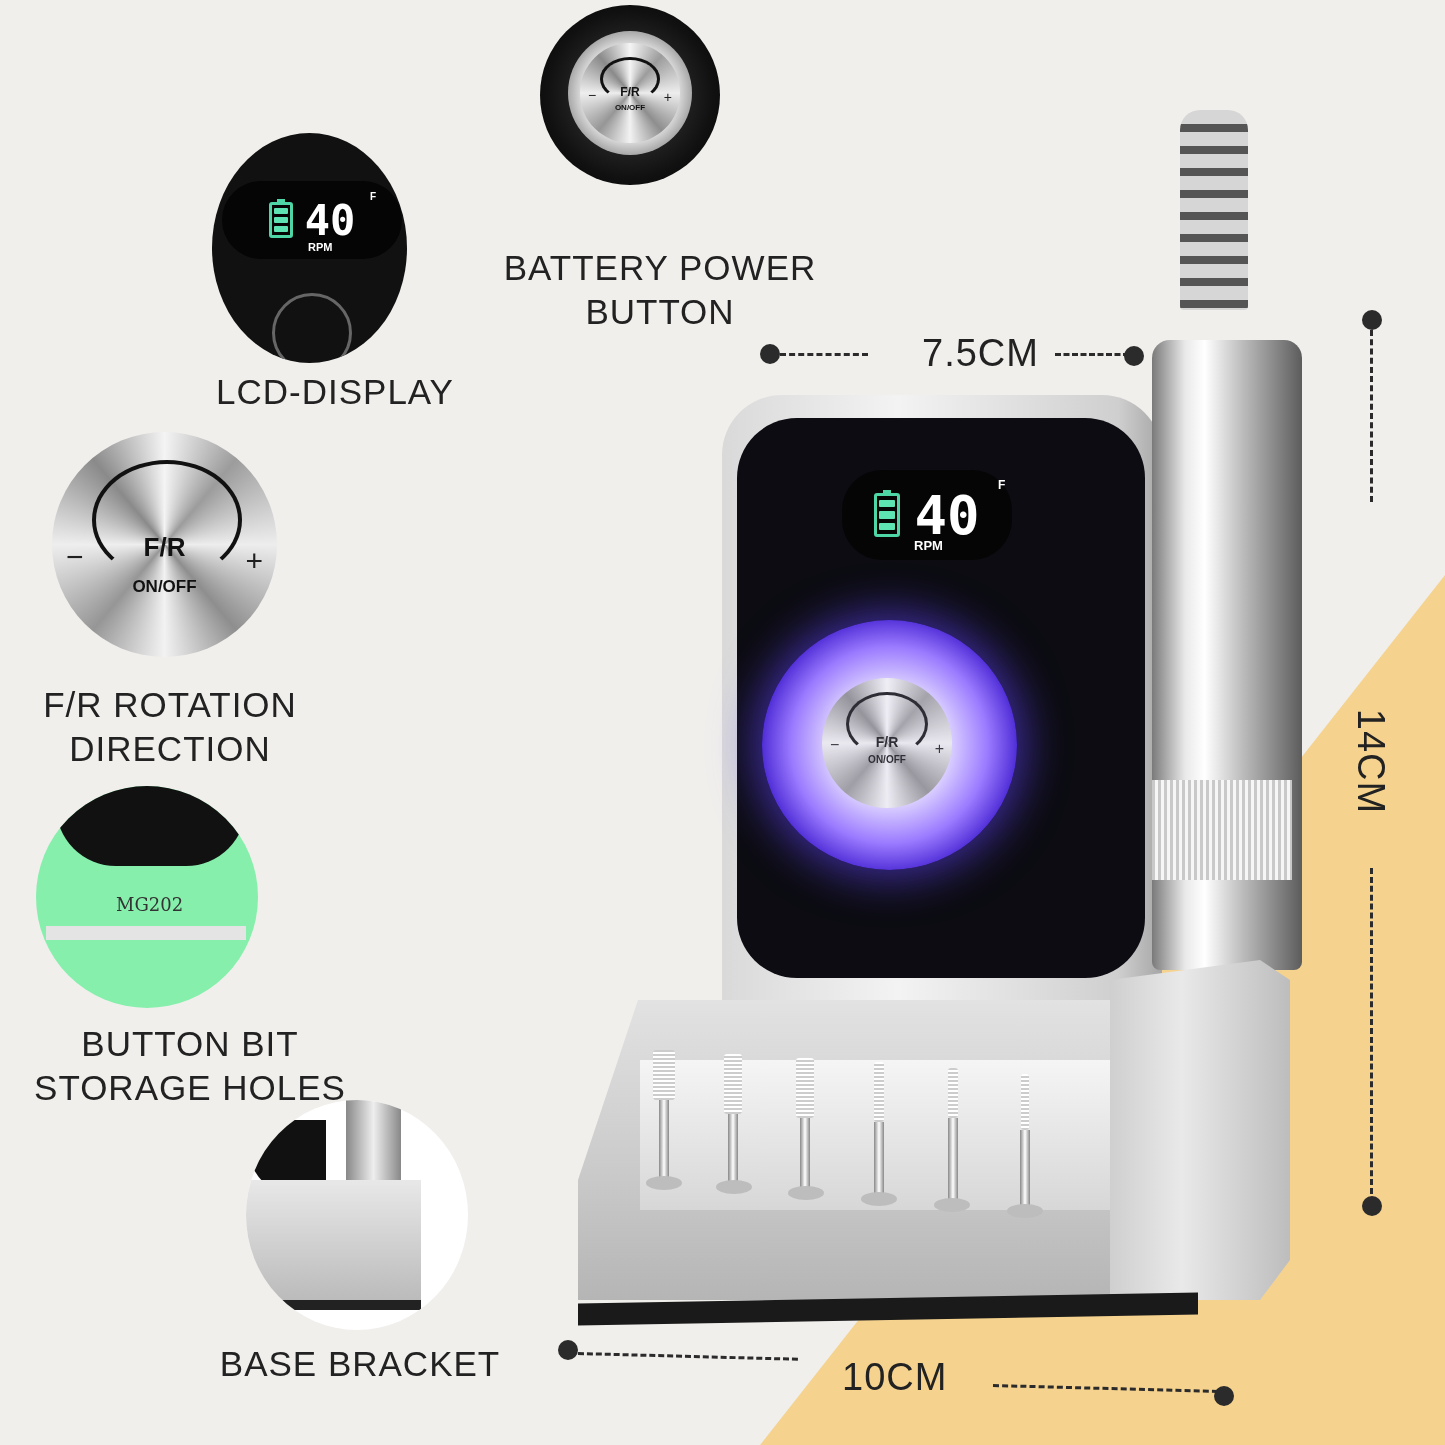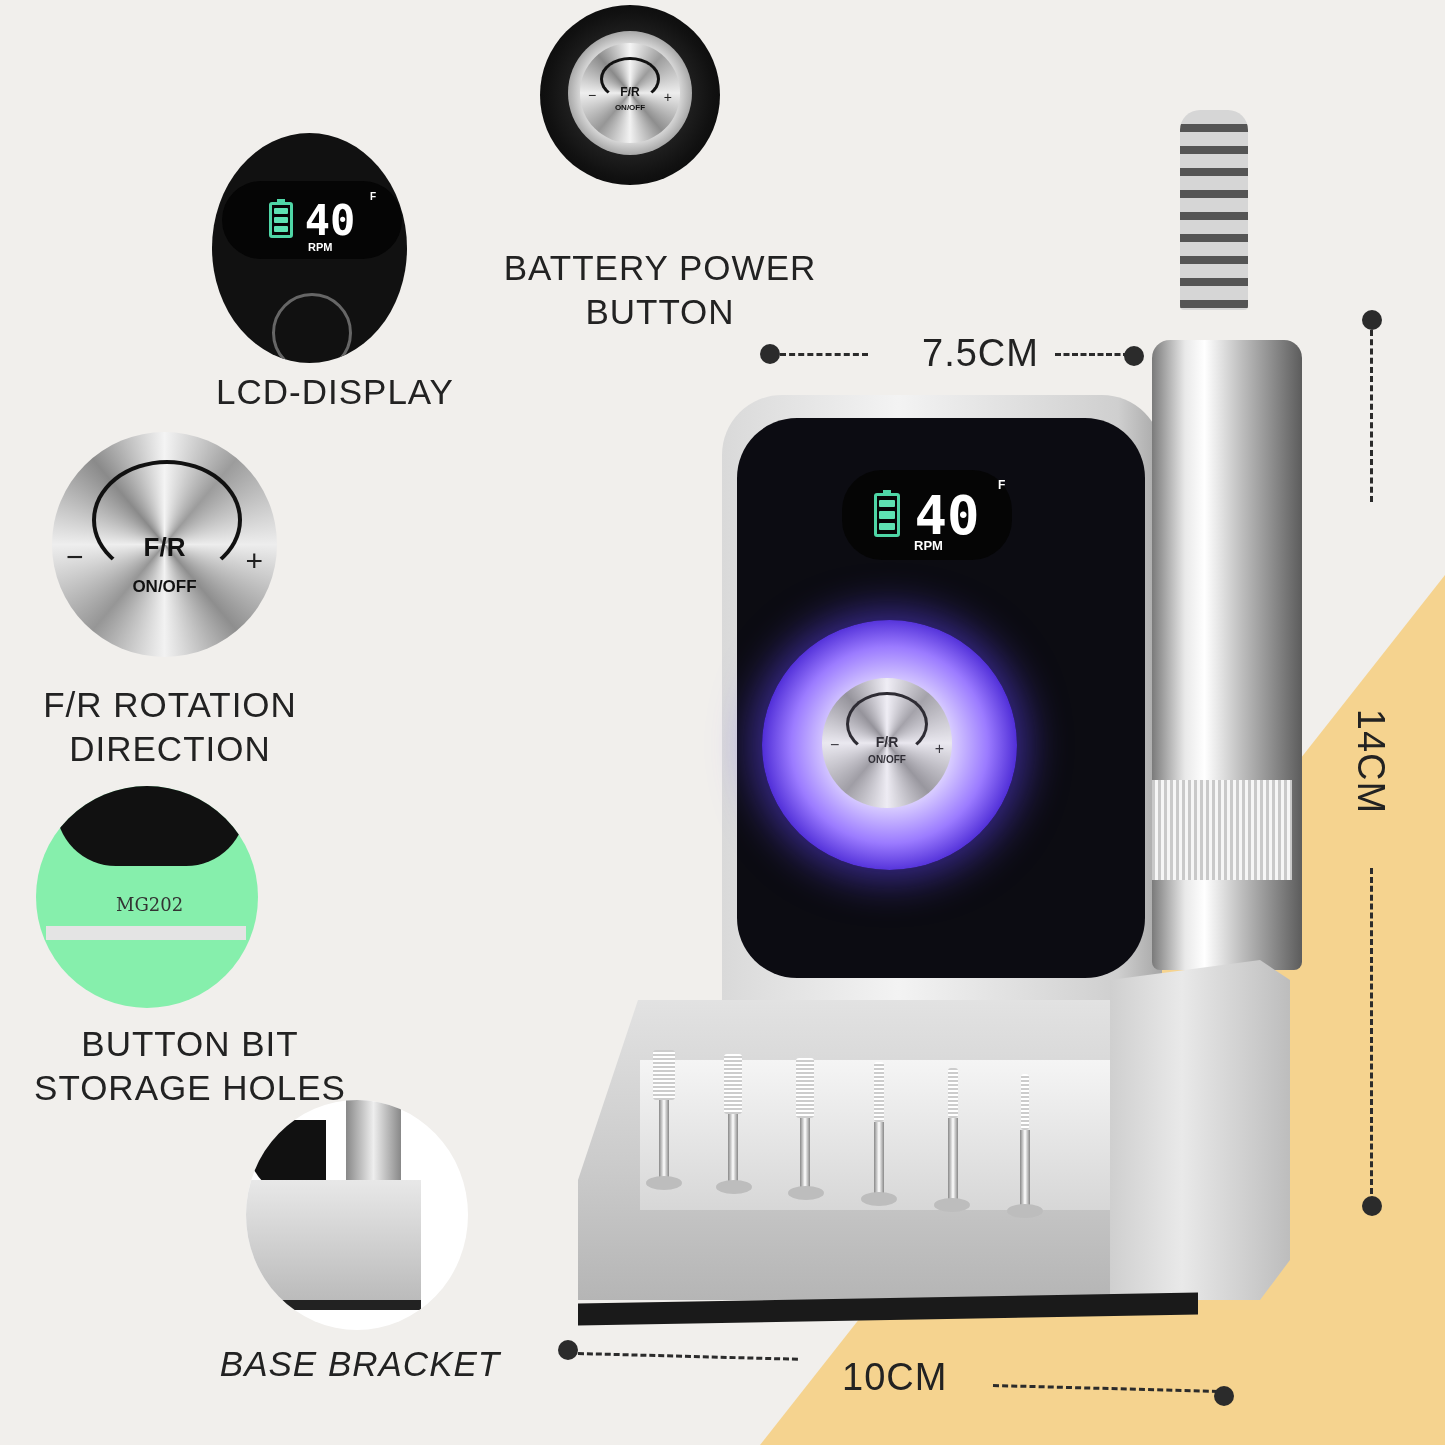--- a/index.html
+++ b/index.html
@@ -176,21 +176,21 @@
 </div>
 <div class="label" style="left:10px;top:1022px;width:360px;">BUTTON BIT
 STORAGE HOLES</div>
 
 <div class="circle base-circle">
   <div class="abs" style="left:0;top:20px;width:80px;height:80px;background:#111;border-radius:0 0 0 60px;"></div>
   <div class="abs" style="left:100px;top:0;width:55px;height:80px;background:linear-gradient(90deg,#888,#eee,#888);"></div>
   <div class="abs" style="left:0;top:80px;width:175px;height:120px;background:linear-gradient(180deg,#e8e8e8,#bbb);"></div>
   <div class="abs" style="left:0;top:200px;width:175px;height:10px;background:#222;"></div>
 </div>
-<div class="label" style="left:200px;top:1342px;width:320px;font-style:italic;">BASE BRACKET</div>
+<div class="label" style="left:200px;top:1342px;width:320px;">BASE BRACKET</div>
 
 <div class="cord"></div>
 <div class="device-body"></div>
 <div class="device-panel"></div>
 
 <div class="lcd-pill main-lcd abs">
   <div class="battery" style="width:26px;height:44px;margin-right:14px;">
     <div class="bar"></div>
       <div class="bar"></div>
       <div class="bar"></div>

